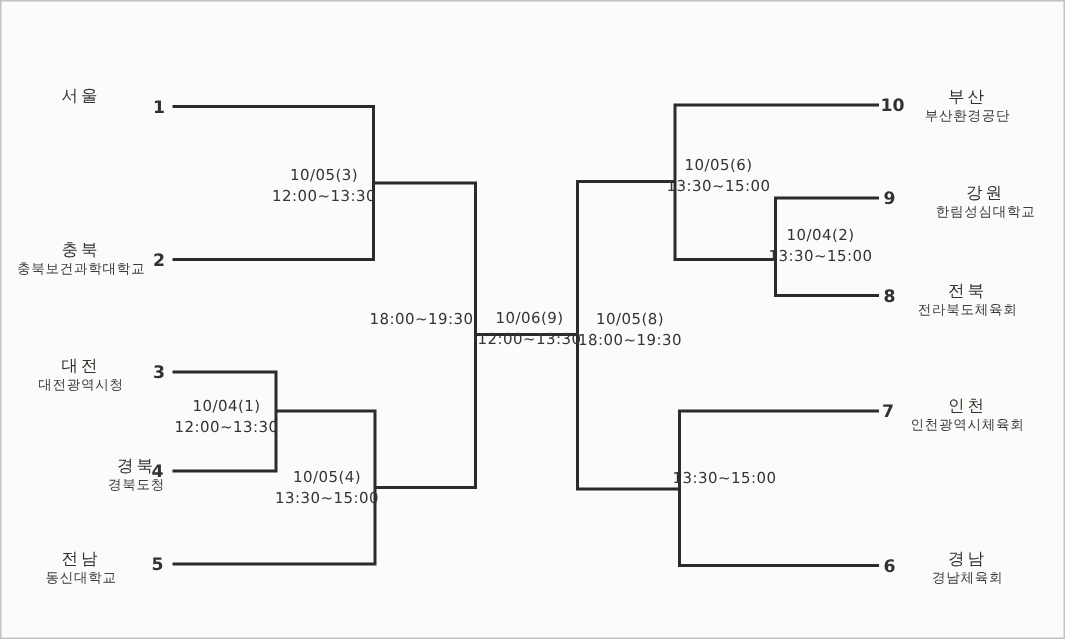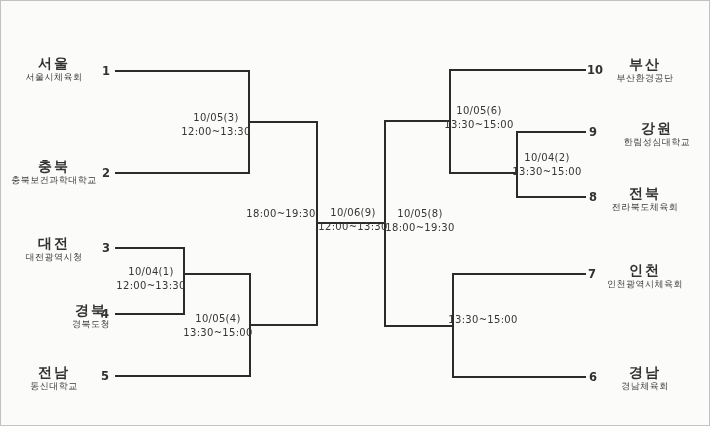--- a/index.html
+++ b/index.html
@@ -25,22 +25,22 @@
     width: 710px;
     height: 426px;
   }
   .team {
     position: absolute;
     width: 110px;
     text-align: center;
     line-height: 1;
   }
   .team-name {
-    font-size: 14px;
-    font-weight: bold;
+    font-size: 11px;
+    font-weight: normal;
     letter-spacing: 2px;
     color: #30332f;
     line-height: 13px;
   }
   .team-org {
     font-size: 9px;
     color: #3a3d3a;
     letter-spacing: 0.5px;
     line-height: 11px;
     margin-top: 2px;
@@ -76,21 +76,20 @@
          M115 247 H183 M115 313 H183 M183 247 V313 M183 273 H249
          M115 375 H249 M249 273 V375 M249 324 H316
          M316 121 V324 M316 222 H384 M384 120 V325
          M449 69 H584 M449 69 V172 M384 120 H449
          M516 131 H584 M516 196 H584 M516 131 V196 M449 172 H516
          M452 273 H584 M452 376 H584 M452 273 V376 M384 325 H452" fill="none" stroke="#2b2b2b" stroke-width="2" stroke-linecap="square"></path>
   </svg>
 
   <div class="team" style="left:-2px; top:56px;">
     <div class="team-name">서울</div>
-    <div class="team-org">서울시체육회</div>
   </div>
   <span class="seed" style="left:93px; top:63px;">1</span>
 
   <div class="team" style="left:-2px; top:159px;">
     <div class="team-name">충북</div>
     <div class="team-org">충북보건과학대학교</div>
   </div>
   <span class="seed" style="left:93px; top:165px;">2</span>
 
   <div class="team" style="left:-2px; top:236px;">

